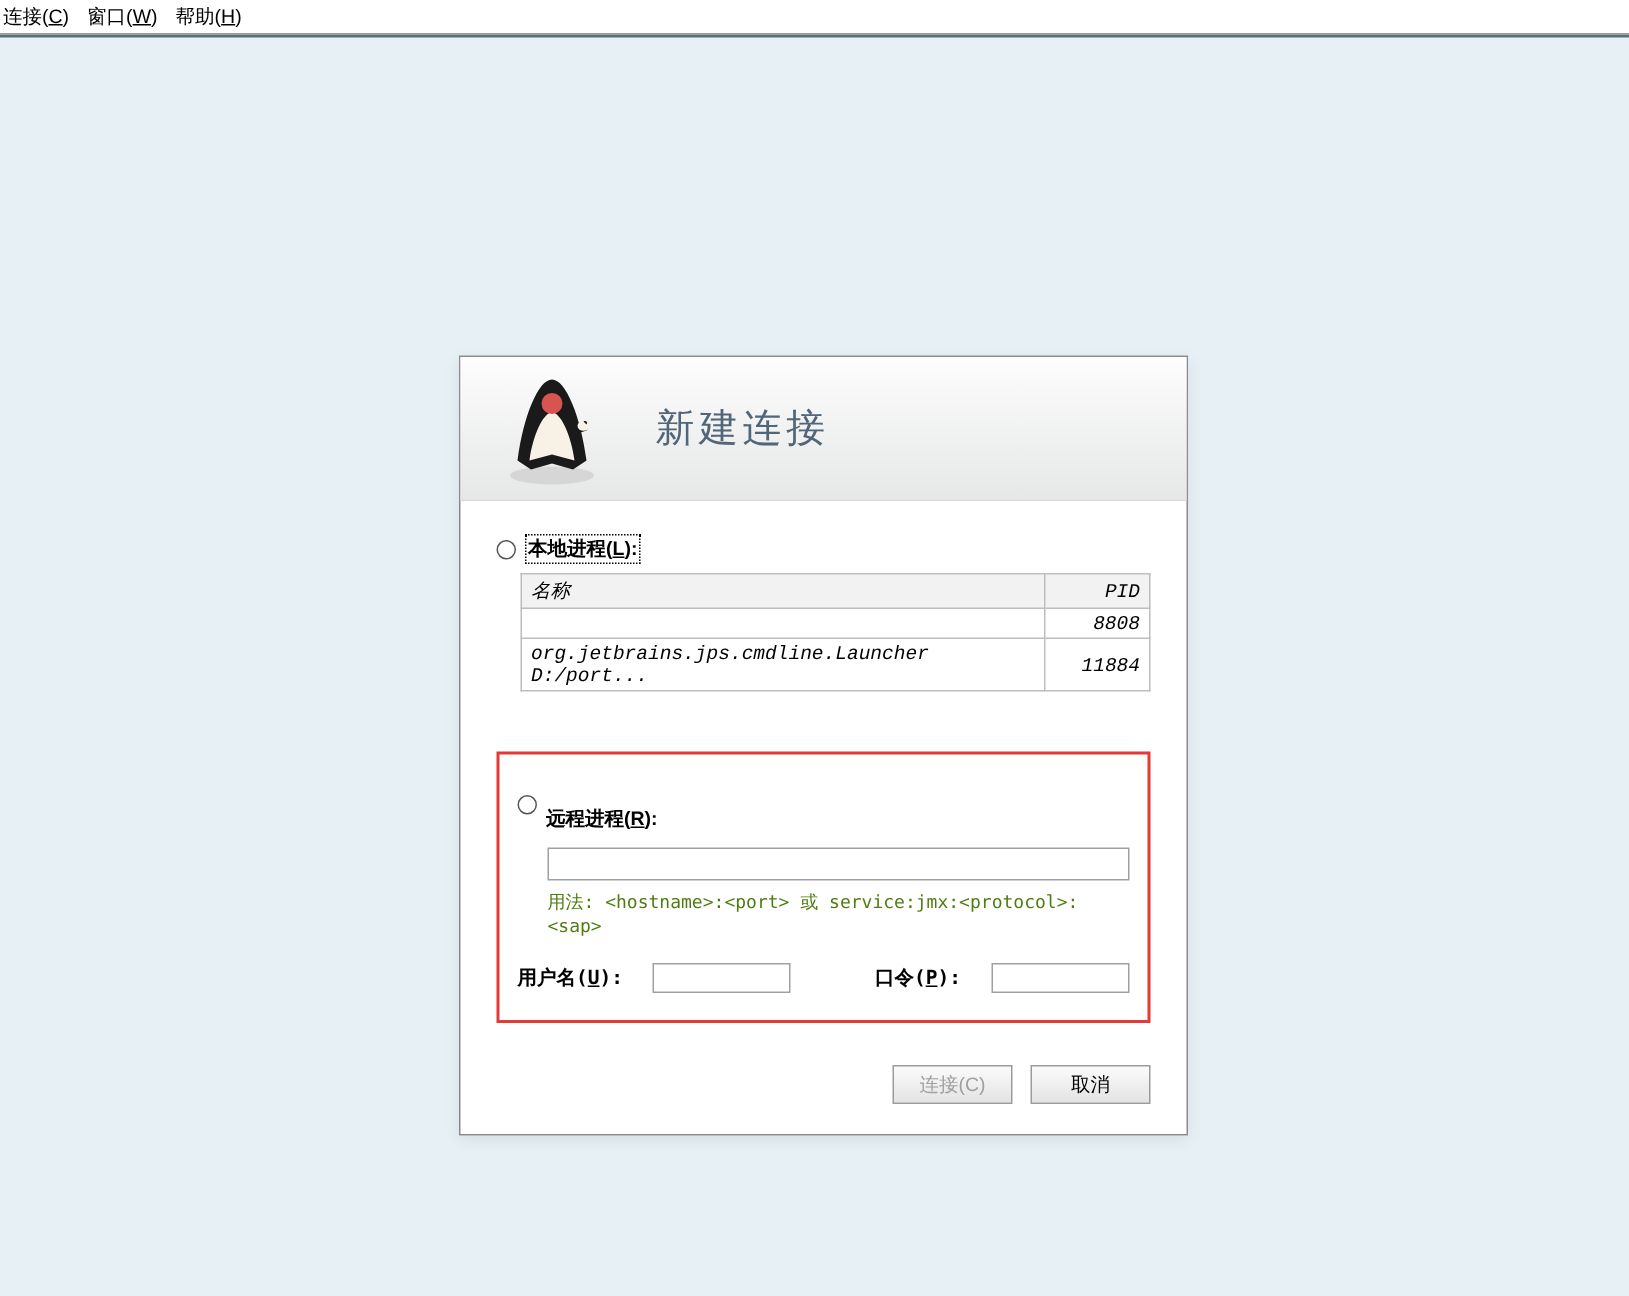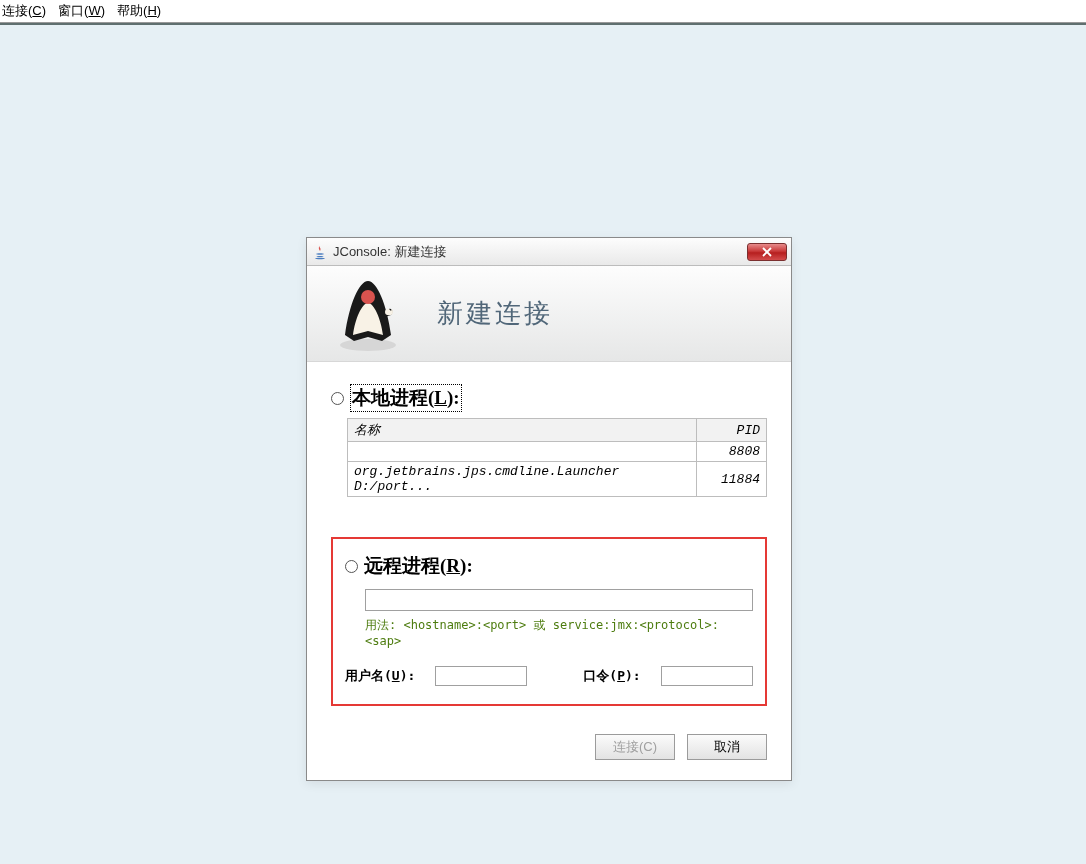--- a/index.html
+++ b/index.html
@@ -100,22 +100,23 @@
     .radio-circle {
       width: 13px;
       height: 13px;
       border: 1px solid #555;
       border-radius: 50%;
       background: #fff;
       flex-shrink: 0;
     }
     .radio-label {
       font-weight: bold;
-      font-family: Liberation Serif, serif;
-      font-size: 19px;
+      font-family: Liberation Sans, sans-serif;
+      font-size: 13px;
+      margin-top: 20px;
     }
     .radio-label .mnemonic { text-decoration: underline; }
     .focus-rect { border: 1px dotted #000; padding: 0 1px; display: inline-block;}
     table.process-table {
       border-collapse: collapse;
       width: 100%;
       margin-left: 16px;
       width: calc(100% - 16px);
       font-family: SimSun, "Courier New", monospace;
       font-size: 13px;
@@ -204,36 +205,20 @@
     <span>窗口</span>(<span class="mnemonic">W</span>)
   </div>
   <div class="menubar-item">
     <span>帮助</span>(<span class="mnemonic">H</span>)
   </div>
 </div>
 
 <div class="workspace">
 
   <div class="dialog">
-    <div class="titlebar">
-      <span class="java-icon">
-        <svg width="14" height="16" viewBox="0 0 14 16">
-          <path d="M7 1 C5 3 9 4 7 7 C6 5 5 4 7 1 Z" fill="#d9534f"></path>
-          <path d="M3 10 C3 9 11 9 11 10 C11 11 3 11 3 10 Z" fill="#4a7cbf"></path>
-          <path d="M3.5 12.5 C3.5 11.8 10.5 11.8 10.5 12.5 C10.5 13.2 3.5 13.2 3.5 12.5 Z" fill="#4a7cbf"></path>
-          <path d="M2 14.5 C2 13.5 12 13.5 12 14.5 C12 15.5 2 15.5 2 14.5 Z" fill="#4a7cbf"></path>
-        </svg>
-      </span>
-      <span class="title-text">JConsole: 新建连接</span>
-      <div class="close-btn">
-        <svg width="12" height="10" viewBox="0 0 12 10">
-          <path d="M2 1 L10 9 M10 1 L2 9" stroke="#fff" stroke-width="1.8"></path>
-        </svg>
-      </div>
-    </div>
 
     <div class="header-banner">
       <div class="duke-icon">
         <svg width="78" height="78" viewBox="0 0 78 78">
           <ellipse cx="39" cy="70" rx="28" ry="6" fill="#d6d6d6"></ellipse>
           <path d="M39 6 C30 6 20 30 16 60 L25 66 L39 62 L53 66 L62 60 C58 30 48 6 39 6 Z" fill="#1a1a1a"></path>
           <path d="M39 28 C33 28 26 44 24 60 L39 56 L54 60 C52 44 45 28 39 28 Z" fill="#f8f2e6"></path>
           <circle cx="39" cy="22" r="7" fill="#d9534f"></circle>
           <path d="M56 36 C62 32 66 36 62 40 L56 42 Z" fill="#1a1a1a"></path>
           <ellipse cx="60" cy="37" rx="4" ry="3.2" fill="#f8f2e6"></ellipse>

